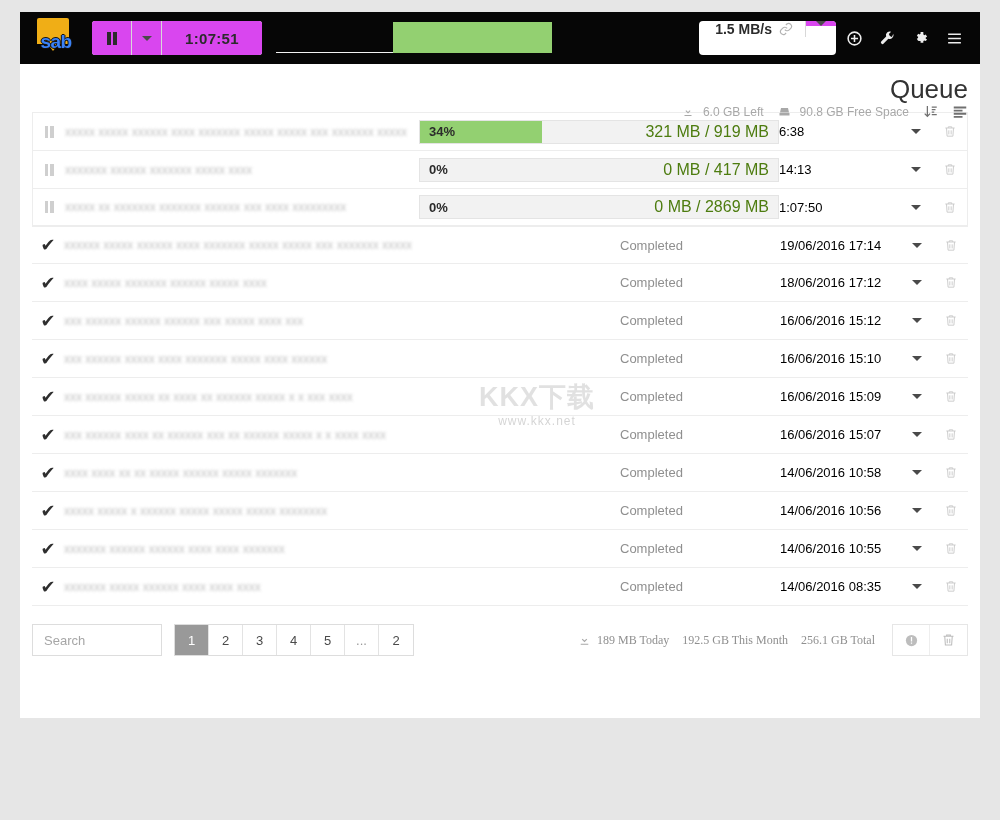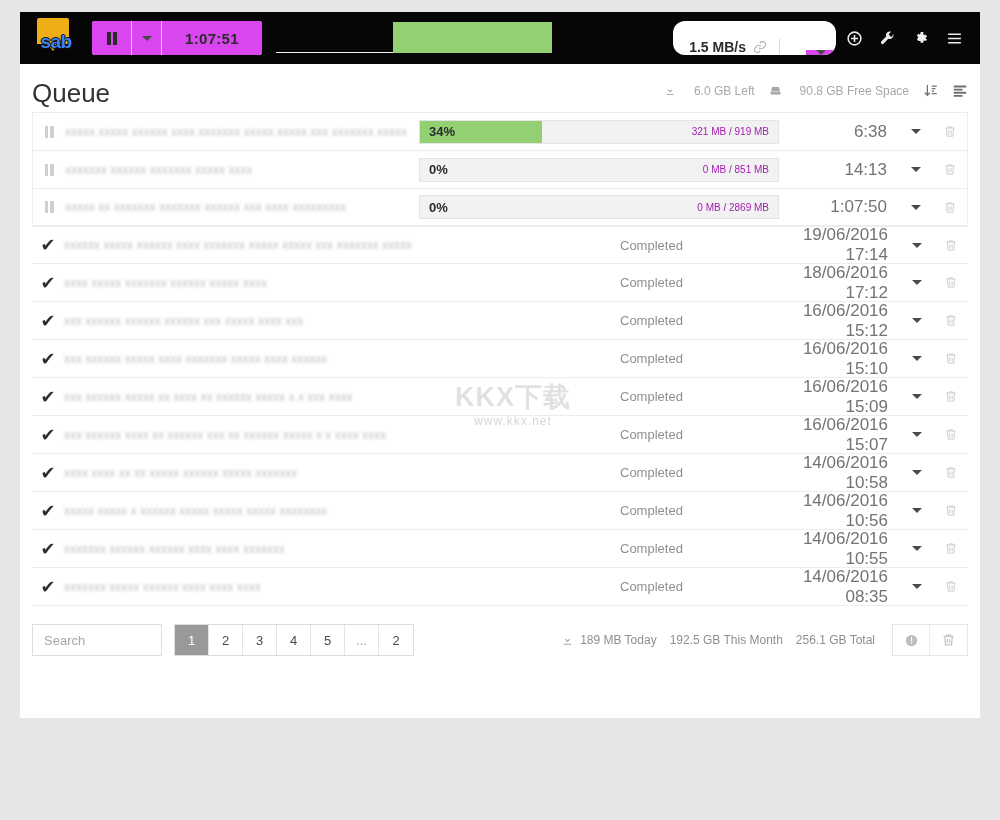--- a/index.html
+++ b/index.html
@@ -104,27 +104,26 @@
     background: #f2f2f2;
   }
   .spark-bar {
     position: absolute;
     left: 117px; bottom: 11px;
     width: 159px; height: 31px;
     background: #93d071;
   }
 
   .speed-group {
-    display: flex; align-items: flex-end;
+    display: flex; align-items: flex-start;
     height: 34px;
     background: #fff;
-    border-radius: 12px;
+    border-radius: 4px;
     overflow: hidden;
     margin-right: 10px;
-    gap: 26px;
   }
   .speed-val {
     display: flex; align-items: center; gap: 7px;
     padding: 0 12px 0 16px;
     font-size: 14px; font-weight: bold; color: #2b2b2b;
     border-right: 1px solid #d8d8d8;
     min-width: 106px;
     justify-content: center;
   }
   .link-icon { color: #b3b3b3; display: flex; align-items: center; }
@@ -139,37 +138,38 @@
     cursor: pointer;
   }
 
   
   .panel {
     position: absolute; left: 20px; top: 64px;
     width: 960px; height: 654px;
     background: #ffffff;
   }
   .section-head {
-    display: flex; align-items: center;
+    display: flex; align-items: flex-end;
     padding: 10px 12px 0 12px;
     height: 48px;
+    flex-direction: column;
   }
   .section-title {
     font-size: 26px; font-weight: normal;
     color: #333333;
     line-height: 30px;
   }
   .head-right {
     margin-left: auto;
     display: flex; align-items: center; gap: 14px;
     padding-bottom: 5px;
     color: #a8a8a8;
     font-size: 12px;
   }
-  .head-stat { display: flex; align-items: center; gap: 18px; color: #a8a8a8; }
+  .head-stat { display: flex; align-items: center; gap: 9px; color: #a8a8a8; }
   .head-icn { display: flex; align-items: center; color: #a8a8a8; }
   .head-btn { color: #707070; cursor: pointer; display: flex; align-items: center; }
 
   
   .rows { padding: 0 12px; }
   .row {
     display: flex; align-items: center;
     height: 38px;
     border-bottom: 1px solid #ededed;
   }
@@ -225,29 +225,29 @@
   .prog-pct {
     position: relative;
     font-size: 13px; font-weight: bold;
     color: #2b2b2b;
     padding-left: 9px;
   }
   .prog-size {
     position: relative;
     margin-left: auto;
     padding-right: 9px;
-    font-size: 10px;
-    color: #a21caf;
+    font-size: 16px;
+    color: #4d7c0f;
   }
 
   .cell-time {
     width: 120px;
-    text-align: right;
-    font-size: 17px;
-    color: #737373;
+    text-align: left;
+    font-size: 13px;
+    color: #000000;
     padding-right: 12px;
   }
   .cell-caret {
     width: 34px; display: flex; align-items: center; justify-content: center;
     cursor: pointer;
   }
   .caret-gray {
     width: 0; height: 0;
     border-left: 5px solid transparent;
     border-right: 5px solid transparent;
@@ -294,40 +294,40 @@
     border-right: 1px solid #e3e3e3;
     cursor: pointer;
   }
   .pg:last-child { border-right: none; }
   .pg.active { background: #999999; color: #ffffff; }
   .pg.dots { color: #9a9a9a; }
 
   .foot-right {
     margin-left: auto;
     display: flex; align-items: center; gap: 13px;
-    font-size: 12px; color: #8f8f8f;
+    font-size: 12px; color: #8f8f8f; font-family: Liberation Serif, serif;
   }
   .foot-stat { display: flex; align-items: center; gap: 6px; }
   .foot-btns {
     display: flex; align-items: center;
     border: 1px solid #e6e6e6;
     height: 32px; margin-left: 4px;
   }
   .foot-btn {
     width: 37px; height: 30px;
     display: flex; align-items: center; justify-content: center;
     color: #bdbdbd; cursor: pointer;
     border-right: 1px solid #eee;
   }
   .foot-btn:last-child { border-right: none; }
 
   
   .watermark {
     position: absolute;
-    left: 448px; top: 382px;
+    left: 472px; top: 382px;
     width: 130px;
     text-align: center;
     pointer-events: none;
     opacity: .30;
   }
   .wm-main {
     font-size: 27px; font-weight: bold;
     color: #9e9e9e;
     letter-spacing: 1px;
     line-height: 30px;
@@ -465,21 +465,21 @@
       </div>
 
       <div class="row q-row">
         <div class="cell-icon">
           <span class="pause-sm"></span>
         </div>
         <div class="cell-name">xxxxxxx xxxxxx xxxxxxx xxxxx xxxx</div>
         <div class="cell-prog">
           <div class="prog-fill" style="width:0%"></div>
           <span class="prog-pct">0%</span>
-          <span class="prog-size">0 MB / 851 MB</span>
+          <span class="prog-size">0 MB / 417 MB</span>
         </div>
         <div class="cell-time">14:13</div>
         <div class="cell-caret">
           <span class="caret-gray"></span>
         </div>
         <div class="cell-trash">
           <svg width="14" height="15" viewBox="0 0 24 24" fill="none" stroke="currentColor" stroke-width="1.7">
             <path d="M4 6h16M9 6V4h6v2M6 6l1 14h10l1-14M10 10v7M14 10v7"></path>
           </svg>
         </div>

